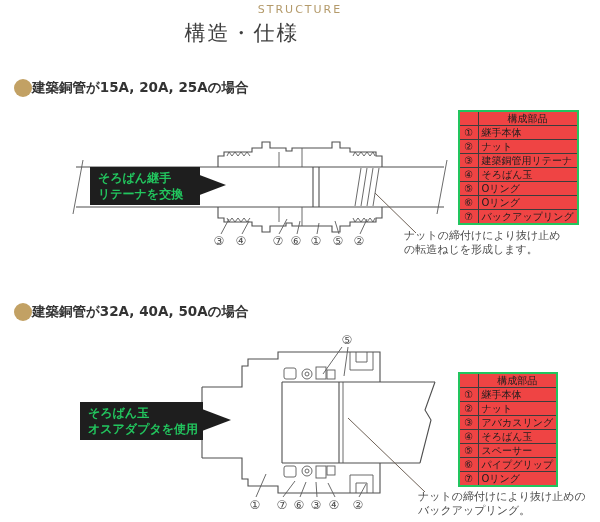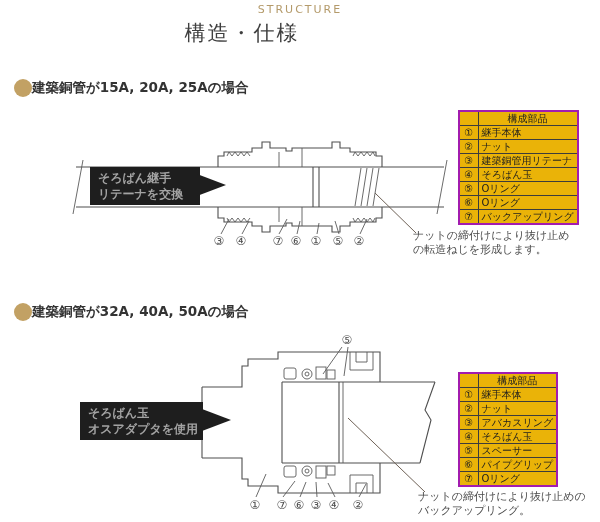--- a/index.html
+++ b/index.html
@@ -9,28 +9,28 @@
 
   .eyebrow { position:absolute; top:3px; left:0; width:600px; text-align:center;
              font-size:11px; letter-spacing:2px; color:#b49a6a; font-weight:500; }
   .page-title { position:absolute; top:19px; left:0; width:484px; text-align:center;
                 font-size:21px; color:#3f3f3f; letter-spacing:2px; }
 
   .section-heading { position:absolute; left:14px; display:flex; align-items:center; gap:0; }
   .bullet { width:18px; height:18px; border-radius:50%; background:#c2a164; flex:0 0 auto; }
   .section-heading .txt { font-size:13.5px; font-weight:bold; color:#333; }
 
-  .parts-table { position:absolute; border-collapse:collapse; background:#eab308;
-                 border:2px solid #a21caf; }
+  .parts-table { position:absolute; border-collapse:collapse; background:#ef4444;
+                 border:2px solid #22c55e; }
   .parts-table td, .parts-table th { border:1px solid #3c3c3c; font-size:10px; font-weight:normal;
                  color:#1d1d1d; padding:0 3px; height:13px; line-height:13px; white-space:nowrap; }
   .parts-table .num { width:19px; text-align:center; padding:0 1px; }
   .parts-table th { text-align:center; }
 
-  .callout-label { position:absolute; background:#1e1e1e; color:#a3a3a3; font-size:12px;
+  .callout-label { position:absolute; background:#1e1e1e; color:#22c55e; font-size:12px;
                    font-weight:bold; line-height:16px; padding:3px 0 3px 8px; width:110px; height:38px; }
   .callout-label.wide { width:123px; }
   .arrow-right { position:absolute; width:0; height:0; border-top:11px solid transparent;
                  border-bottom:11px solid transparent; border-left:29px solid #1e1e1e; }
 
   .note { position:absolute; font-size:11px; line-height:14px; color:#4a4a4a; white-space:nowrap; }
 
   .co { position:absolute; width:14px; text-align:center; font-size:12px; color:#4f4f4f; line-height:14px; }
 
   svg.diagram { position:absolute; }
@@ -135,21 +135,21 @@
           <td class="num">⑥</td>
           <td>Oリング</td>
         </tr>
     <tr>
           <td class="num">⑦</td>
           <td>バックアップリング</td>
         </tr>
   </tbody>
     </table>
 
-  <div class="note" style="left:413px; top:229px;">
+  <div class="note" style="left:404px; top:229px;">
     <div>ナットの締付けにより抜け止め</div>
     <div>の転造ねじを形成します。</div>
   </div>
 
   <div class="section-heading" style="top:303px;">
     <span class="bullet"></span>
     <span class="txt">建築銅管が32A, 40A, 50Aの場合</span>
   </div>
 
   <svg class="diagram" style="left:70px; top:332px;" width="380" height="180" viewBox="0 0 380 180">

